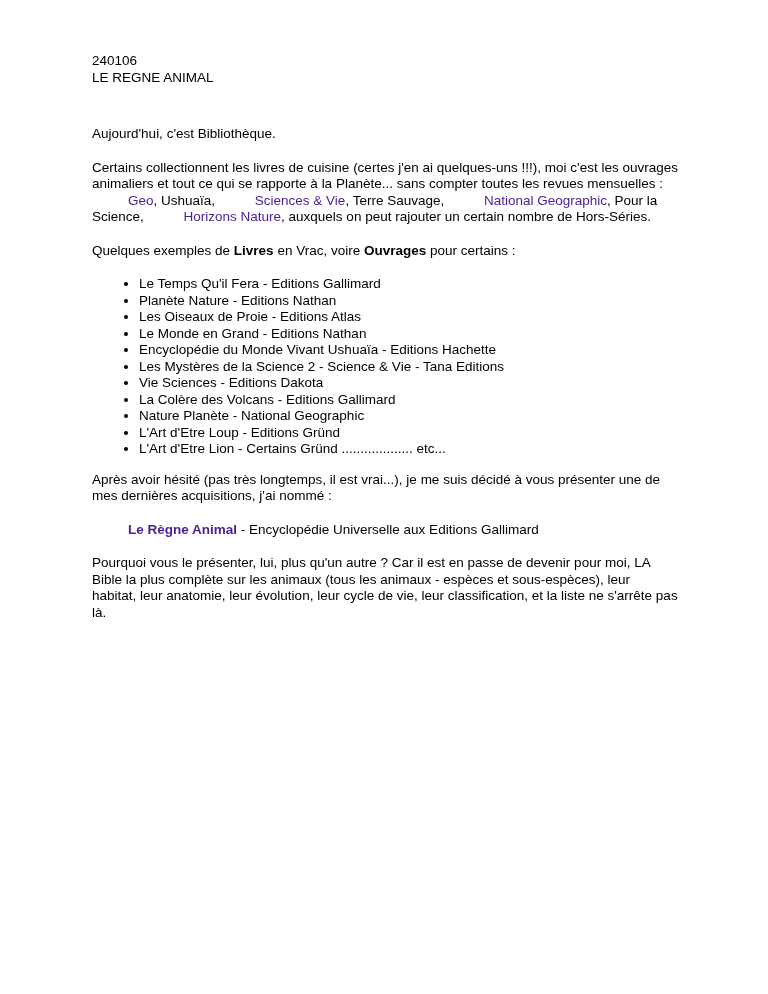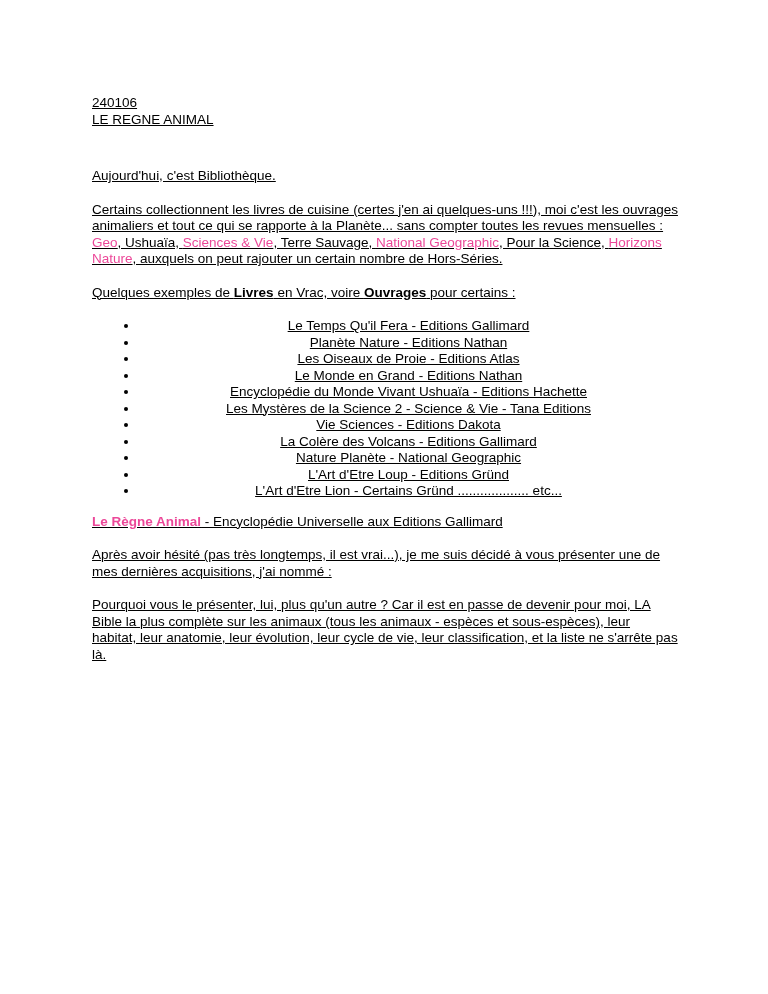--- a/index.html
+++ b/index.html
@@ -11,42 +11,41 @@
     width: 768px;
     height: 994px;
     overflow: hidden;
     font-family: "Liberation Sans", sans-serif;
     font-size: 13.5px;
     line-height: 16.5px;
     color: #000000;
   }
   .content {
     box-sizing: border-box;
-    padding: 95px 90px 0 92px;
-    text-decoration: underline;
+    padding: 53px 90px 0 92px;
   }
   p { margin: 0 0 17px 0; }
   .header-block { margin: 0 0 40px 0; }
   .header-block div { margin: 0; }
   a.doc-link {
-    color: #ec4899;
+    color: #4c1d95;
     text-decoration: none;
     cursor: pointer;
+    margin-left: 36px;
   }
   a.doc-link.bold { font-weight: bold; }
   ul.book-list {
     margin: 4px 0 14px 0;
     padding: 0 0 0 47px;
     list-style: disc outside;
   }
   ul.book-list li {
     margin: 0;
     padding: 0;
     line-height: 16.5px;
-    text-align: center;
   }
   .bold { font-weight: bold; }
 </style>
 </head>
 <body>
 
 <div class="content">
 
   <div class="header-block">
     <div>240106</div>
@@ -66,20 +65,20 @@
     <li>Le Monde en Grand - Editions Nathan</li>
     <li>Encyclopédie du Monde Vivant Ushuaïa - Editions Hachette</li>
     <li>Les Mystères de la Science 2 - Science &amp; Vie - Tana Editions</li>
     <li>Vie Sciences - Editions Dakota</li>
     <li>La Colère des Volcans - Editions Gallimard</li>
     <li>Nature Planète - National Geographic</li>
     <li>L'Art d'Etre Loup - Editions Gründ</li>
     <li>L'Art d'Etre Lion - Certains Gründ ................... etc...</li>
   </ul>
 
+  <p>Après avoir hésité (pas très longtemps, il est vrai...), je me suis décidé à vous présenter une de mes dernières acquisitions, j'ai nommé :</p>
+
   <p><a class="doc-link bold">Le Règne Animal</a><span> - Encyclopédie Universelle aux Editions Gallimard</span></p>
-
-  <p>Après avoir hésité (pas très longtemps, il est vrai...), je me suis décidé à vous présenter une de mes dernières acquisitions, j'ai nommé :</p>
 
   <p>Pourquoi vous le présenter, lui, plus qu'un autre ? Car il est en passe de devenir pour moi, LA Bible la plus complète sur les animaux (tous les animaux - espèces et sous-espèces), leur habitat, leur anatomie, leur évolution, leur cycle de vie, leur classification, et la liste ne s'arrête pas là.</p>
 
 
 </div>
 
 </body></html>

